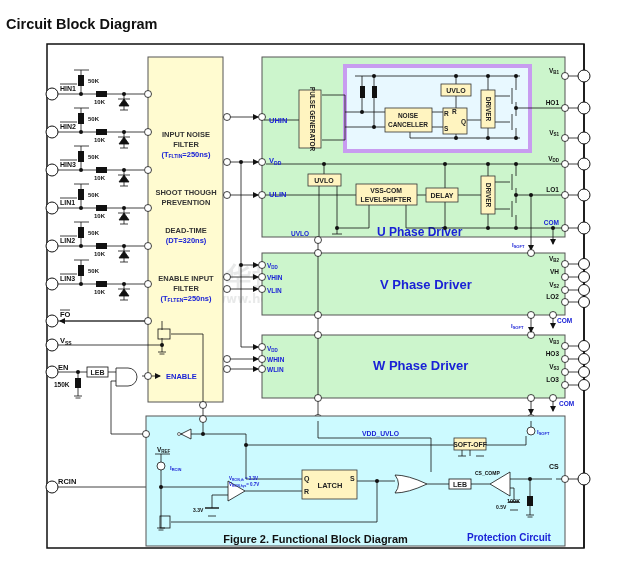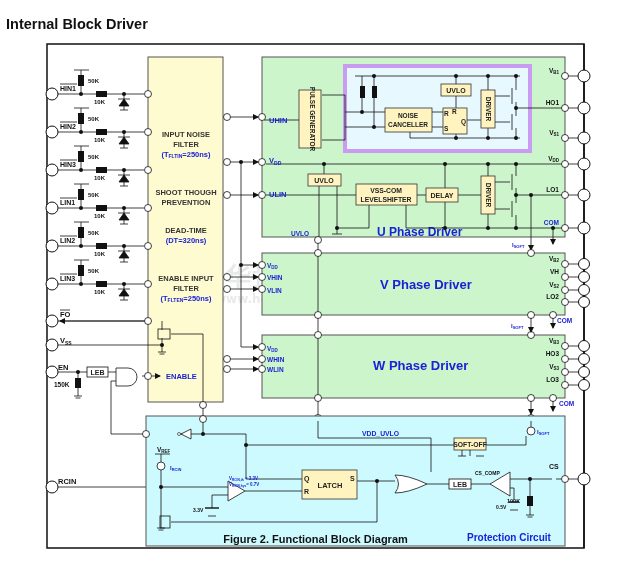--- a/index.html
+++ b/index.html
@@ -6,21 +6,21 @@
   body{width:631px;height:573px;position:relative;overflow:hidden;font-family:"Liberation Sans",sans-serif;}
   #title{position:absolute;left:6px;top:16px;font-size:14.5px;font-weight:bold;color:#111;}
   #caption{position:absolute;left:0;width:631px;top:533px;text-align:center;font-size:11px;font-weight:bold;color:#111;}
   svg{position:absolute;left:0;top:0;}
   .t{font-family:"Liberation Sans",sans-serif;font-weight:bold;}
   .wm{font-family:"DejaVu Sans",sans-serif;font-weight:bold;fill:#9aa0a0;opacity:0.22;}
 </style>
 </head>
 <body>
 
-<div id="title">Internal Block Driver</div>
+<div id="title">Circuit Block Diagram</div>
 
 <svg id="dg" width="631" height="573" viewBox="0 0 631 573" xmlns="http://www.w3.org/2000/svg">
   <defs>
     <marker id="arr" markerWidth="6" markerHeight="6" refX="5" refY="3" orient="auto" markerUnits="userSpaceOnUse">
       <path d="M0,0 L6,3 L0,6 z" fill="#111"></path>
     </marker>
   </defs>
 
   <g>
     <text class="wm" x="225" y="285" font-size="26">华强北商城</text>

